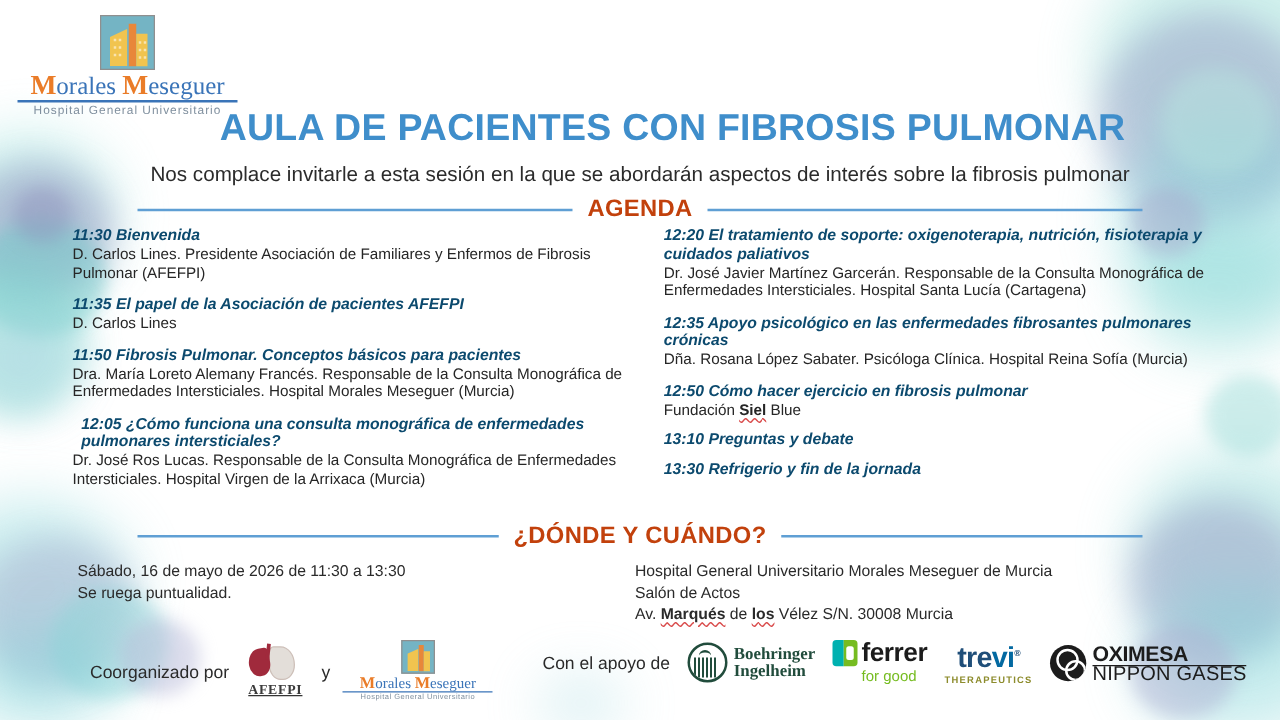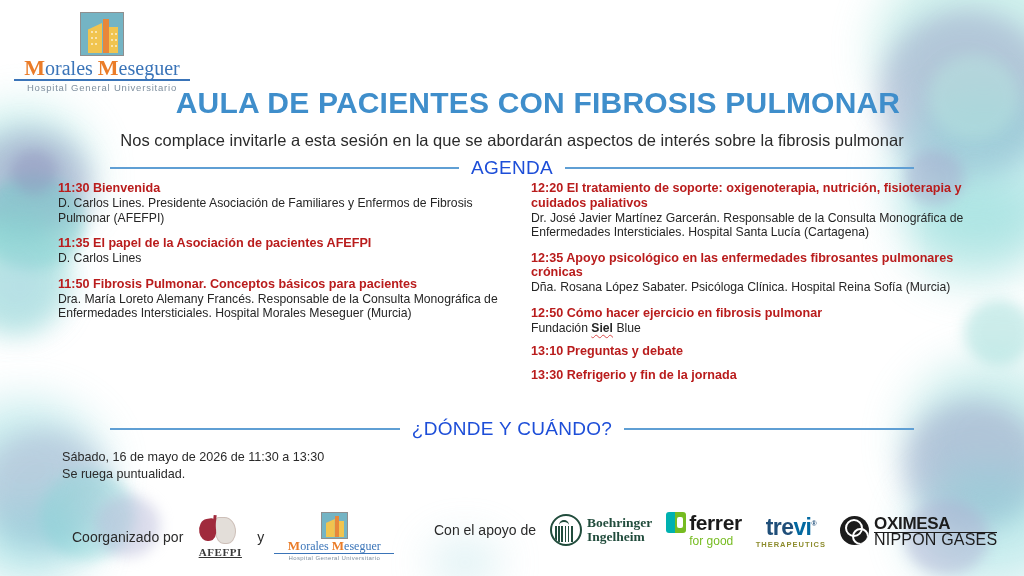--- a/index.html
+++ b/index.html
@@ -147,44 +147,45 @@
     gap: 12px;
   }
   .section-head .rule {
     flex: 1 1 auto;
     height: 1.5px;
     background: #5f9fd4;
   }
   .section-head .shlabel {
     flex: 0 0 auto;
     font-size: 19px;
-    font-weight: normal;
-    color: #1d4ed8;
+    font-weight: bold;
+    color: #c2410c;
     letter-spacing: .3px;
   }
   #agenda-head { left: 110px; right: 110px; top: 157px; }
   #when-head   { left: 110px; right: 110px; top: 418px; }
 
   
   .agenda {
     position: absolute;
     left: 58px;
     right: 48px;
     top: 181px;
     display: flex;
     gap: 28px;
   }
   .agenda-col { width: 50%; }
   .agenda-item { margin-bottom: 11px; }
   .agenda-item:last-child { margin-bottom: 0; }
   .ai-title {
     font-size: 12.6px;
     font-weight: bold;
-    color: #b91c1c;
+    color: #0c4a6e;
     line-height: 14.5px;
+    font-style: italic;
   }
   .ai-desc {
     font-size: 12.2px;
     color: #262626;
     line-height: 14.6px;
     margin-top: .5px;
   }
   .agenda-item.indent .ai-title { padding-left: 7px; }
   .agenda-item.tight { margin-bottom: 9px; }
 
@@ -378,20 +379,24 @@
           <div class="ai-desc">D. Carlos Lines. Presidente Asociación de Familiares y Enfermos de Fibrosis Pulmonar (AFEFPI)</div>
         </div>
         <div class="agenda-item">
           <div class="ai-title">11:35 El papel de la Asociación de pacientes AFEFPI</div>
           <div class="ai-desc">D. Carlos Lines</div>
         </div>
         <div class="agenda-item">
           <div class="ai-title">11:50 Fibrosis Pulmonar. Conceptos básicos para pacientes</div>
           <div class="ai-desc">Dra. María Loreto Alemany Francés. Responsable de la Consulta Monográfica de Enfermedades Intersticiales. Hospital Morales Meseguer (Murcia)</div>
         </div>
+        <div class="agenda-item indent">
+          <div class="ai-title"> 12:05 ¿Cómo funciona una consulta monográfica de enfermedades pulmonares intersticiales?</div>
+          <div class="ai-desc">Dr.  José Ros Lucas. Responsable de la Consulta Monográfica de Enfermedades Intersticiales. Hospital Virgen de la Arrixaca (Murcia)</div>
+        </div>
       </div>
 
       <div class="agenda-col">
         <div class="agenda-item">
           <div class="ai-title">12:20 El tratamiento de soporte: oxigenoterapia, nutrición, fisioterapia y cuidados paliativos</div>
           <div class="ai-desc">Dr. José Javier Martínez Garcerán. Responsable de la Consulta Monográfica de Enfermedades Intersticiales. Hospital Santa Lucía (Cartagena)</div>
         </div>
         <div class="agenda-item">
           <div class="ai-title">12:35 Apoyo psicológico en las enfermedades fibrosantes pulmonares crónicas</div>
           <div class="ai-desc">Dña. Rosana López Sabater. Psicóloga Clínica. Hospital Reina Sofía (Murcia)</div>
@@ -414,20 +419,25 @@
       <div class="rule"></div>
       <div class="shlabel">¿DÓNDE Y CUÁNDO?</div>
       <div class="rule"></div>
     </div>
 
     <div class="when-block" id="when-left">
       <div>Sábado, 16 de mayo de 2026 de 11:30 a 13:30</div>
       <div>Se ruega puntualidad.</div>
     </div>
 
+    <div class="when-block" id="when-right">
+      <div>Hospital General Universitario Morales Meseguer de Murcia</div>
+      <div>Salón de Actos</div>
+      <div><span>Av. </span><span class="misspelled">Marqués</span><span> de </span><span class="misspelled">los</span><span> Vélez S/N. 30008 Murcia</span></div>
+    </div>
 
     <div class="footer-left">
       <div class="foot-label">Coorganizado por</div>
 
       <div class="afefpi">
         <div class="glyph">
           <span class="lung-r"></span>
           <span class="lung-l"></span>
           <span class="stem"></span>
         </div>

